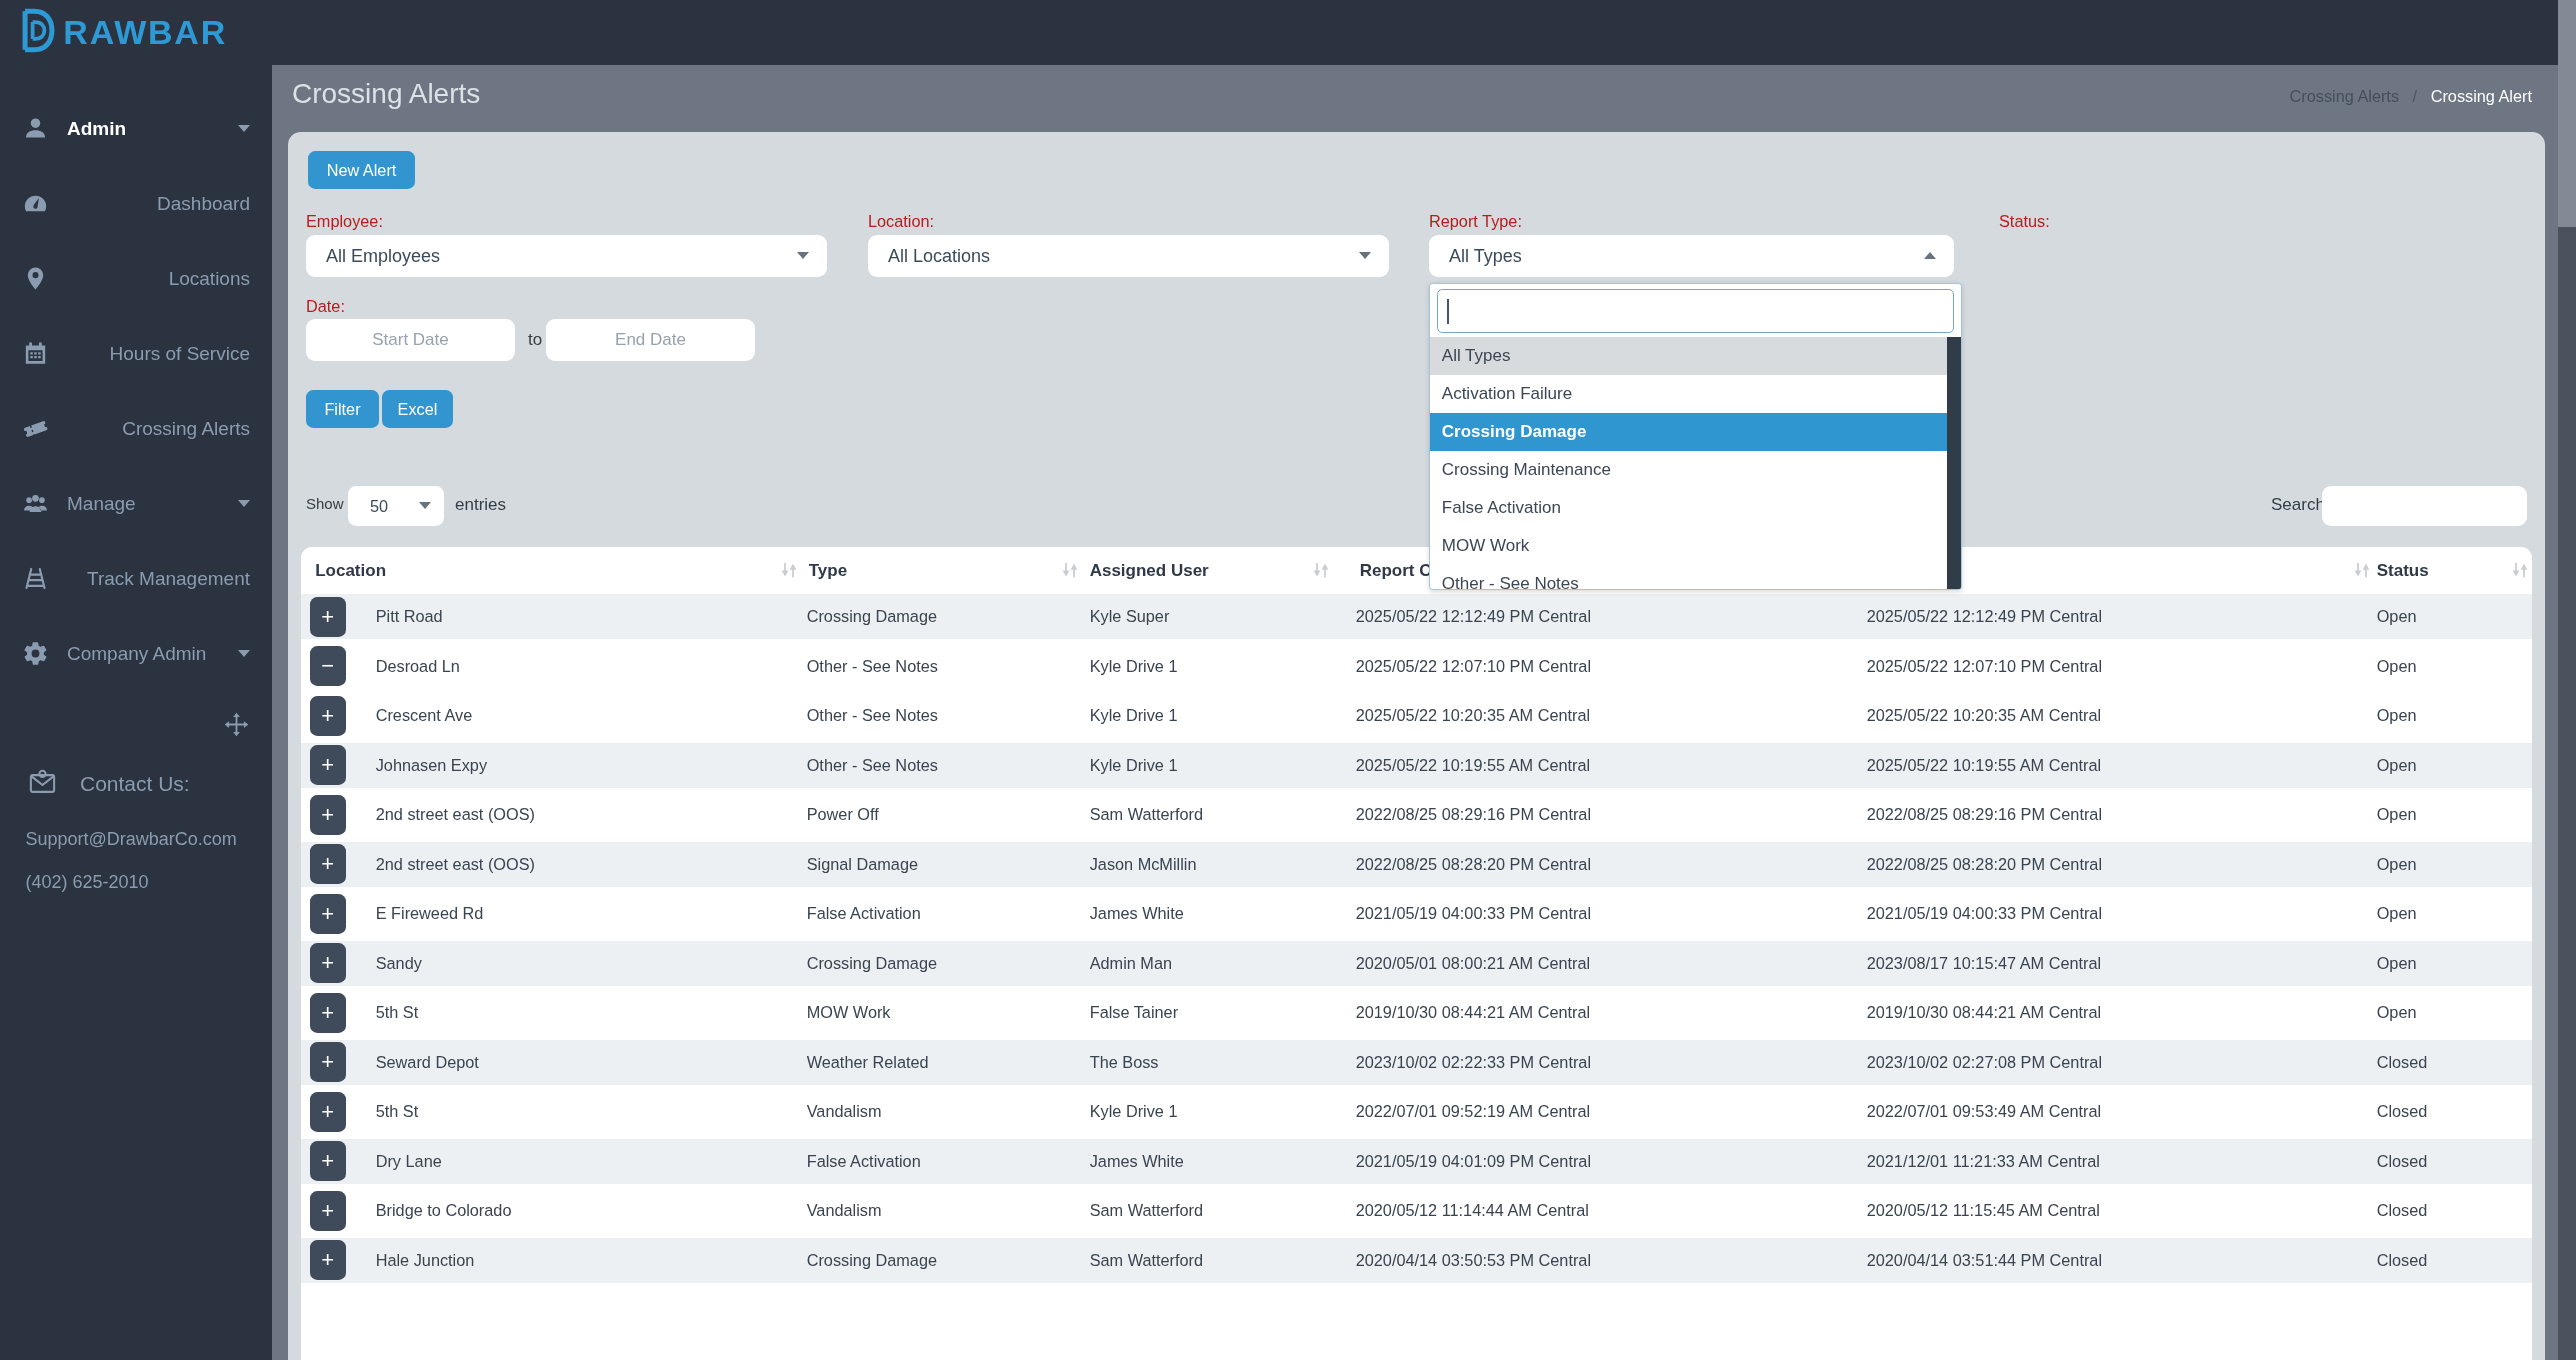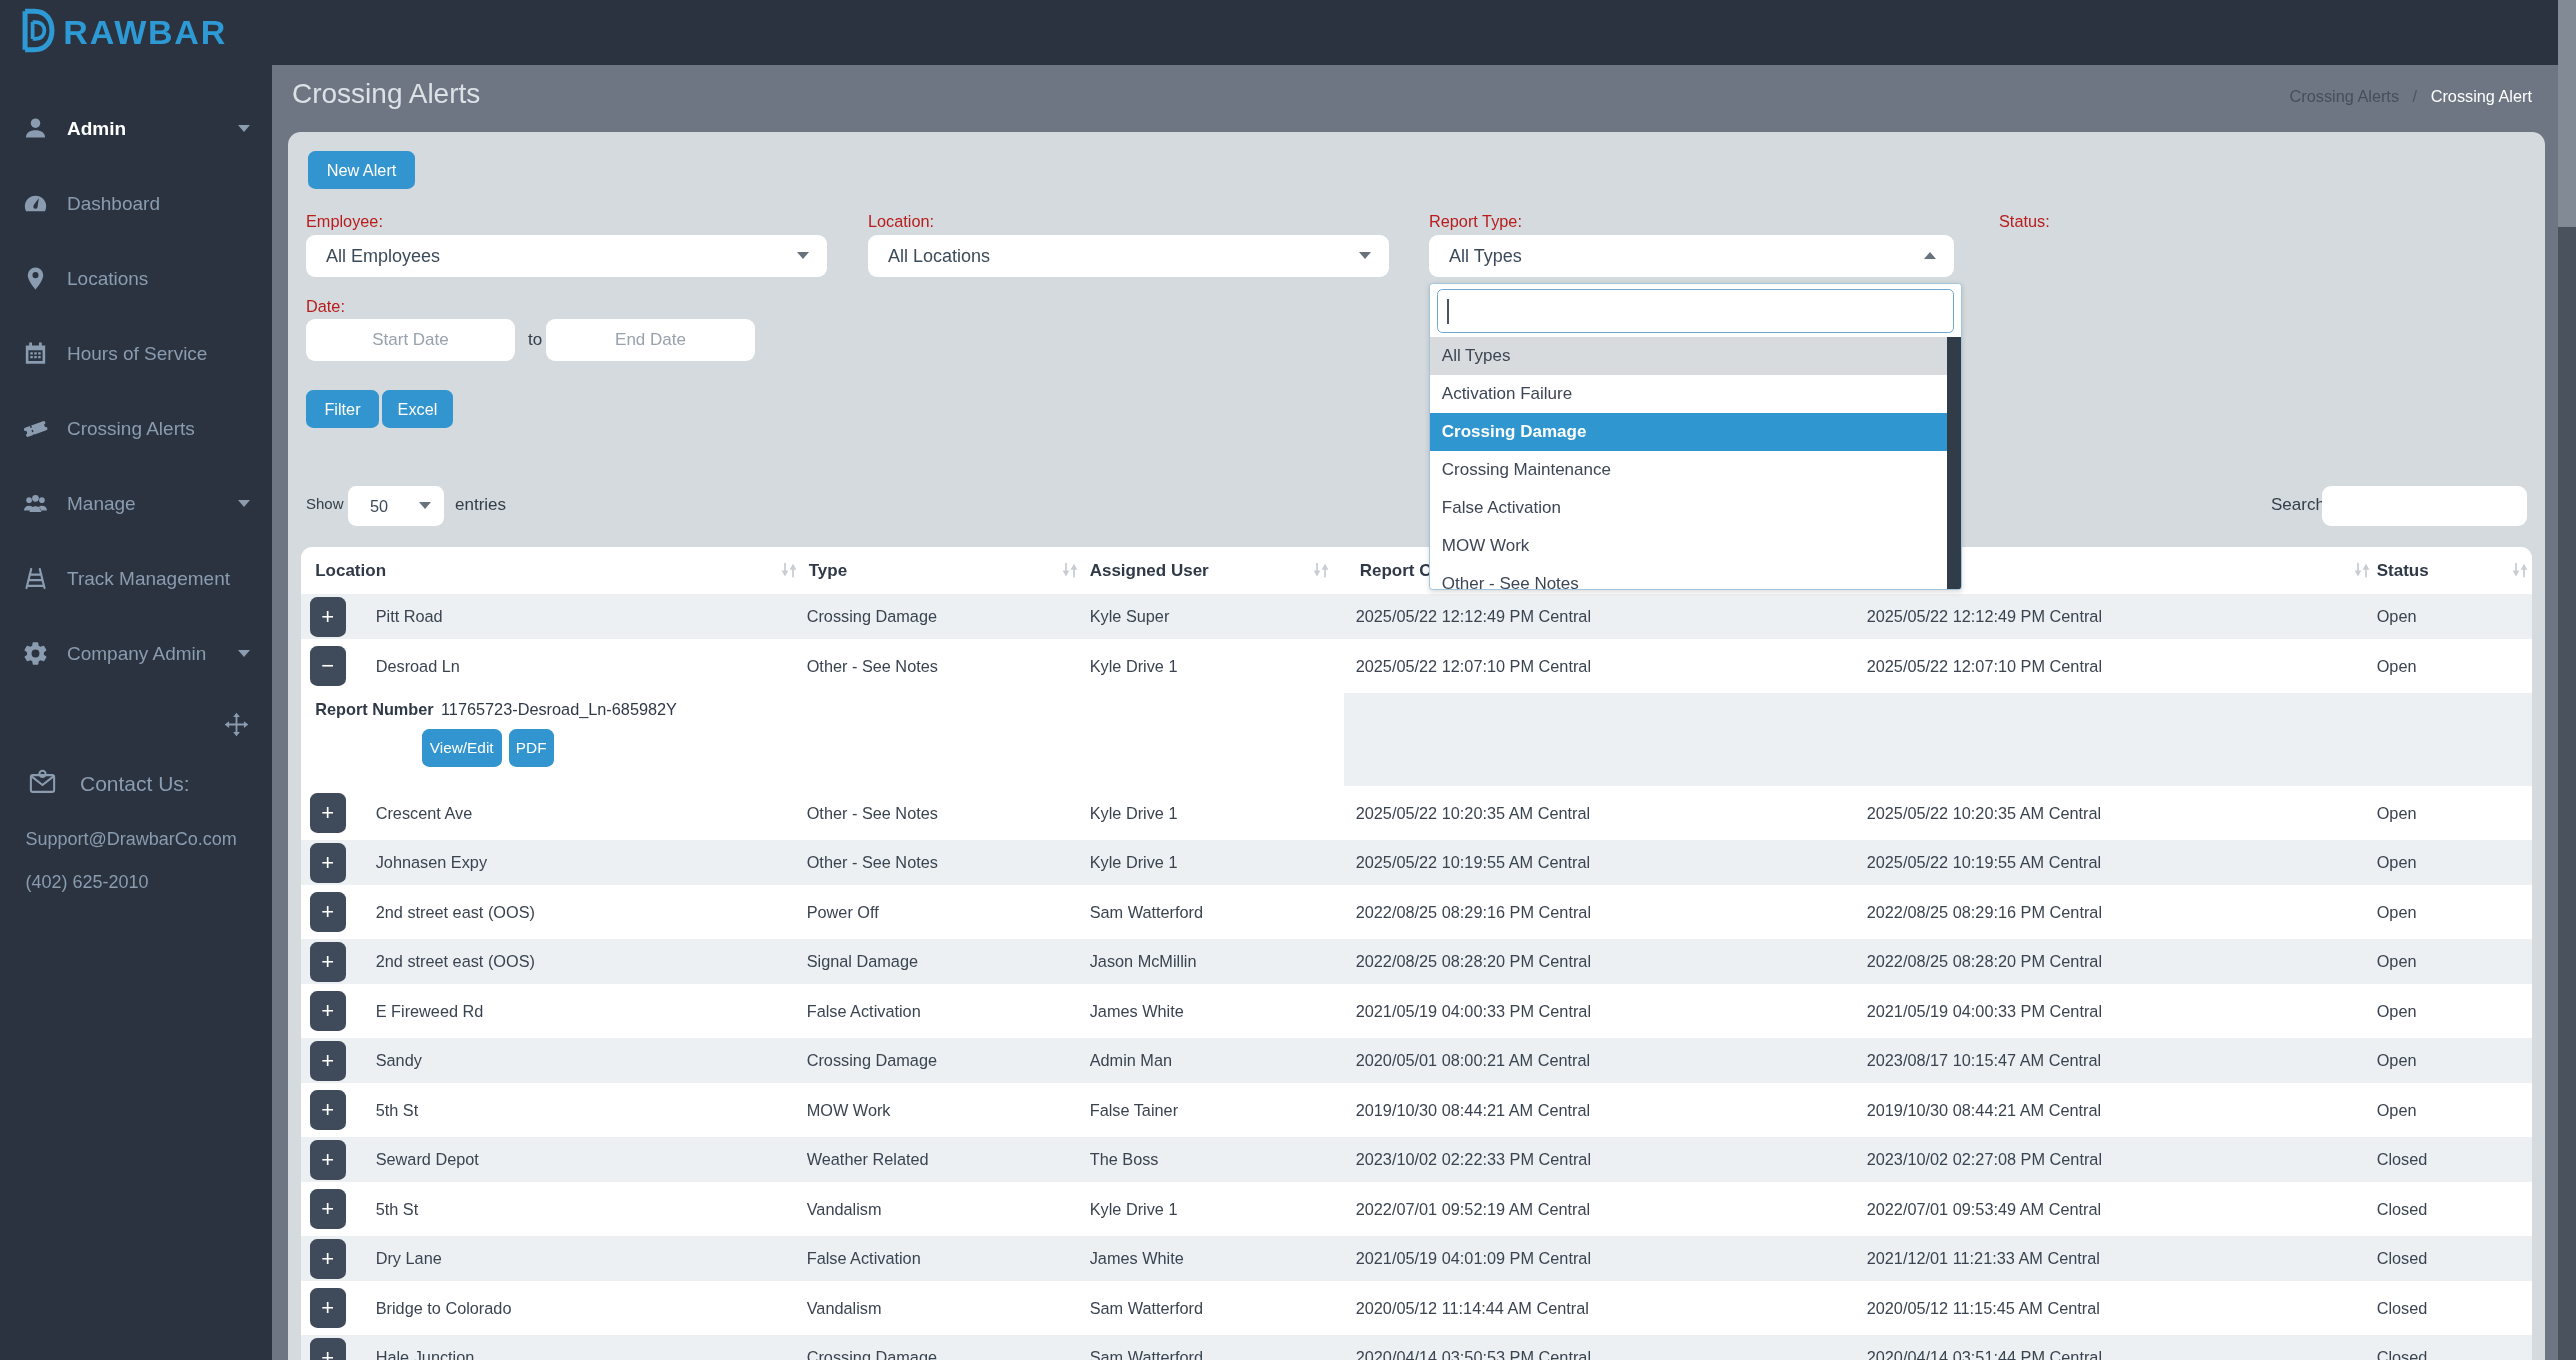--- a/index.html
+++ b/index.html
@@ -8,21 +8,21 @@
     background:#6d7682;
     font-family:"Liberation Sans","DejaVu Sans",sans-serif;
     -webkit-font-smoothing:antialiased;
   }
   
   .topbar{position:absolute;left:0;top:0;width:2576px;height:65px;background:#2a333f;z-index:4;}
   .sidebar{position:absolute;left:0;top:0;width:272px;height:1361px;background:#2a333f;z-index:6;}
   .logo{position:absolute;left:14.5px;top:5.4px;height:54px;display:flex;align-items:center;cursor:pointer;}
   .logo-text{color:#2e9ad5;font-size:34px;font-weight:700;letter-spacing:1.8px;margin-left:1.8px;}
   .nav{position:absolute;left:0;top:91px;width:272px;}
-  .nav-item{height:75px;display:flex;align-items:center;padding:0 22px 0 22px;color:#8b9cb0;font-size:19px;cursor:pointer;}
+  .nav-item{height:75px;display:flex;align-items:center;padding:0 22px 0 22px;color:#8b9cb0;font-size:19px;cursor:pointer;justify-content:space-between;}
   .nav-item .ni-icon{width:27px;height:27px;margin-right:18px;flex:0 0 27px;display:flex;align-items:center;}
   .nav-item .ni-icon svg{width:27px;height:27px;}
   .nav-item.bold{color:#ffffff;font-weight:bold;}
   .nav-caret{margin-left:auto;width:0;height:0;border-left:6.3px solid transparent;border-right:6.3px solid transparent;border-top:7.3px solid #8b9cb0;}
   .move-handle{position:absolute;right:22px;top:711px;width:27px;height:27px;cursor:move;}
   .contact{position:absolute;left:0;top:760px;width:272px;color:#8b9cb0;}
   .contact-head{display:flex;align-items:center;padding-left:27px;font-size:21px;height:47px;}
   .contact-head .c-icon{width:31px;height:31px;margin-right:22px;}
   .contact-line{padding-left:25.4px;font-size:18px;margin-top:22px;}
   
@@ -298,27 +298,20 @@
         </div>
         <div class="t-row">
           <button class="expander">−</button>
           <span class="cell" style="left: 75px;">Desroad Ln</span>
           <span class="cell" style="left: 506px;">Other - See Notes</span>
           <span class="cell" style="left: 789px;">Kyle Drive 1</span>
           <span class="cell" style="left: 1055px;">2025/05/22 12:07:10 PM Central</span>
           <span class="cell" style="left: 1566px;">2025/05/22 12:07:10 PM Central</span>
           <span class="cell" style="left: 2076px;">Open</span>
         </div>
-        <div class="d-row">
-          <div class="d-inner">
-            <div class="d-line"><b>Report Number</b><span>11765723-Desroad_Ln-685982Y</span></div>
-            <button class="btn d-btn1">View/Edit</button>
-            <button class="btn d-btn2">PDF</button>
-          </div>
-        </div>
         <div class="t-row">
           <button class="expander">+</button>
           <span class="cell" style="left: 75px;">Crescent Ave</span>
           <span class="cell" style="left: 506px;">Other - See Notes</span>
           <span class="cell" style="left: 789px;">Kyle Drive 1</span>
           <span class="cell" style="left: 1055px;">2025/05/22 10:20:35 AM Central</span>
           <span class="cell" style="left: 1566px;">2025/05/22 10:20:35 AM Central</span>
           <span class="cell" style="left: 2076px;">Open</span>
         </div>
         <div class="t-row shaded">

